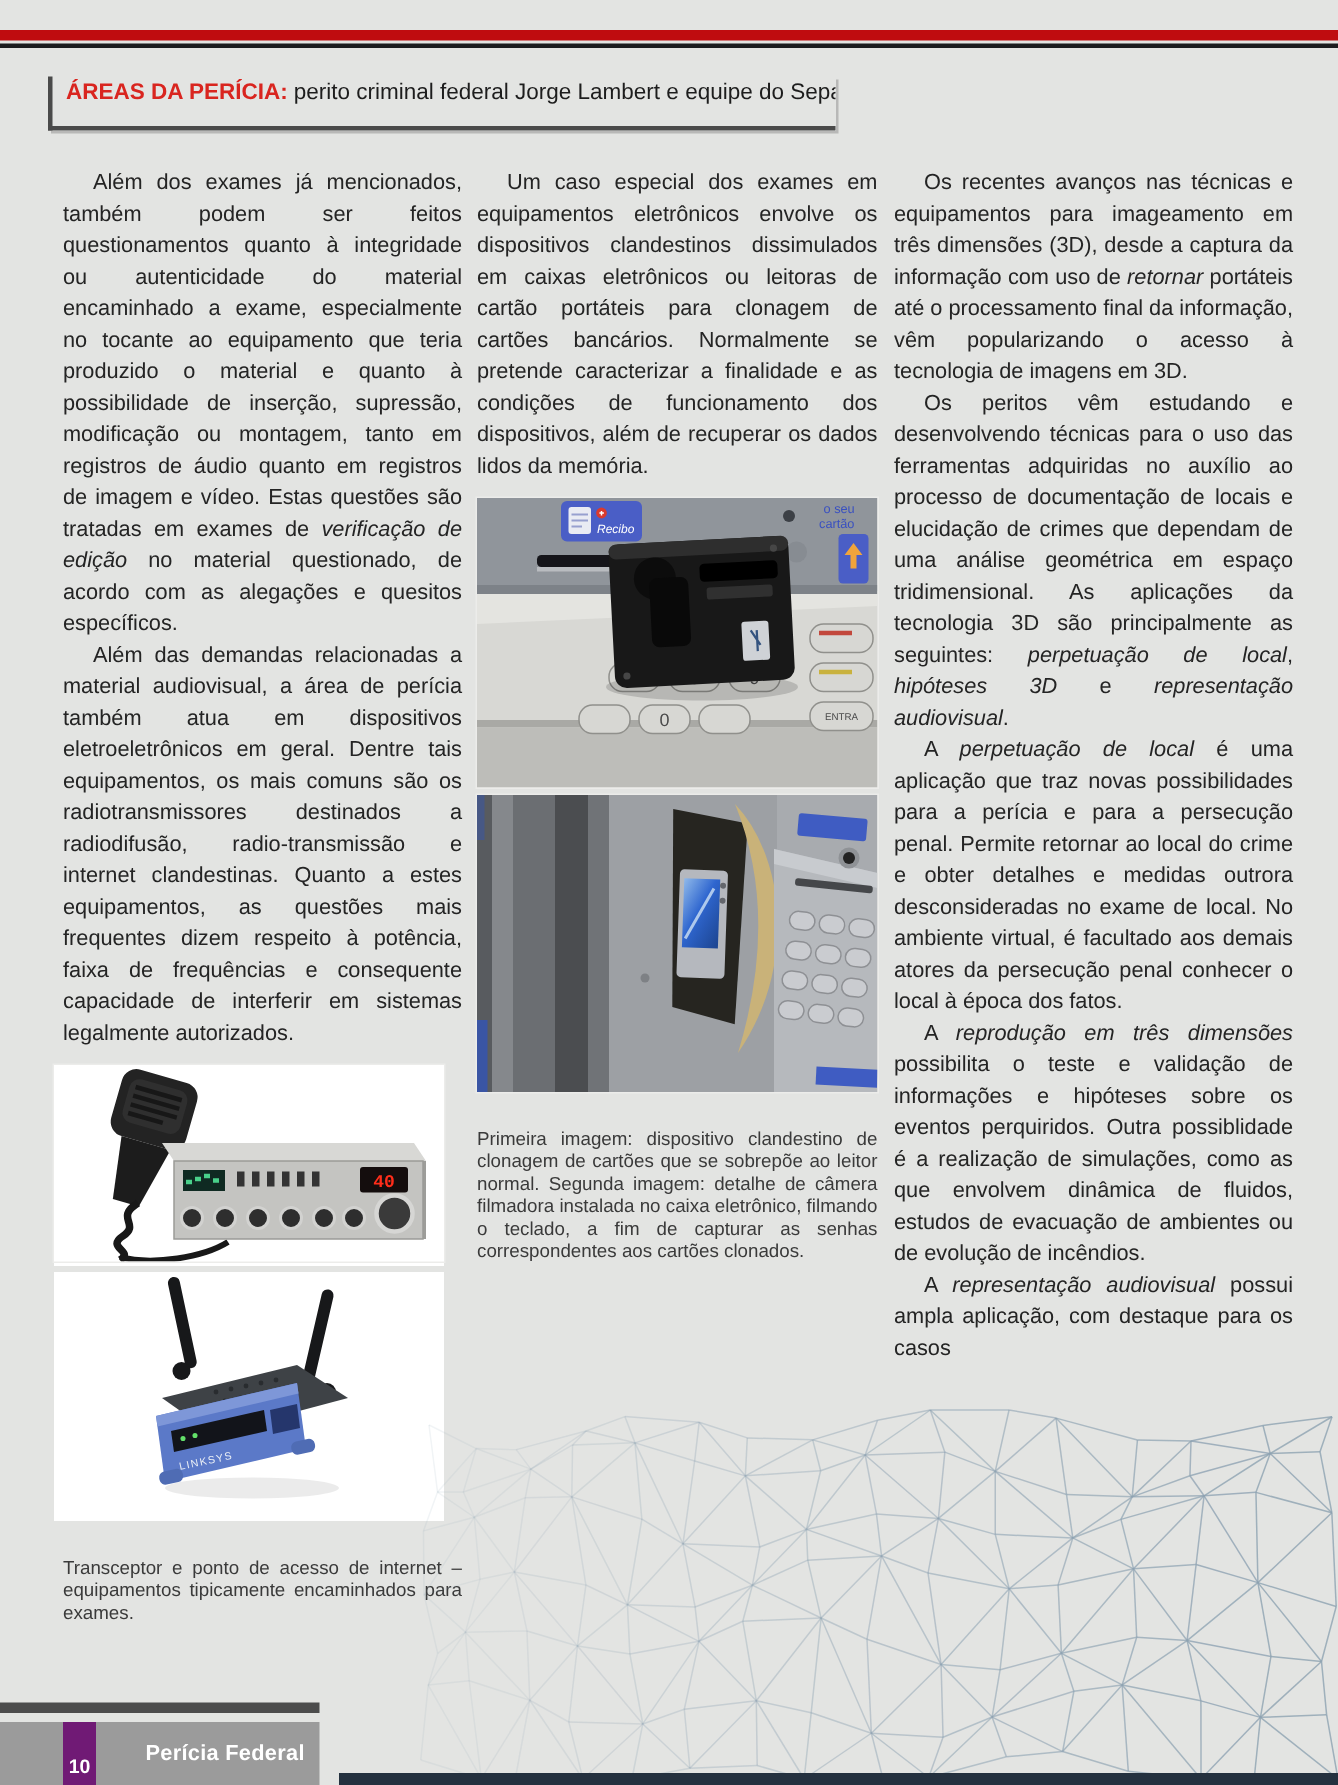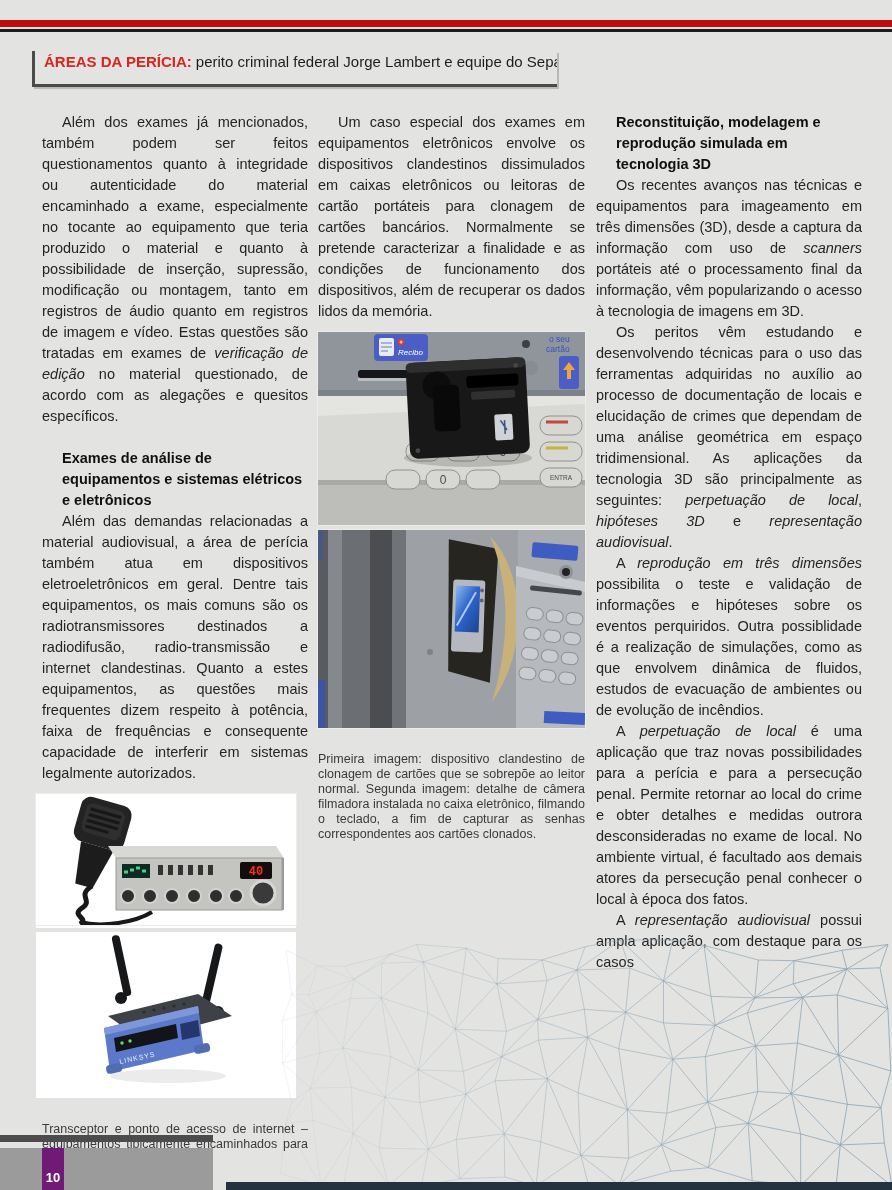--- a/index.html
+++ b/index.html
@@ -57,21 +57,20 @@
 
 <div class="red-stripe"></div>
 <div class="black-line"></div>
 
 <div class="kicker">
   <span class="kicker-label">ÁREAS DA PERÍCIA:</span><span>perito criminal federal Jorge Lambert e equipe do Sepael</span>
 </div>
 
 <div class="col" id="col-left">
   <p>Além dos exames já mencionados, também podem ser feitos questionamentos quanto à integridade ou autenticidade do material encaminhado a exame, especialmente no tocante ao equipamento que teria produzido o material e quanto à possibilidade de inserção, supressão, modificação ou montagem, tanto em registros de áudio quanto em registros de imagem e vídeo. Estas questões são tratadas em exames de <i>verificação de edição</i> no material questionado, de acordo com as alegações e quesitos específicos.</p>
-  <h3>Exames de análise de equipamentos e sistemas elétricos e eletrônicos</h3>
   <p>Além das demandas relacionadas a material audiovisual, a área de perícia também atua em dispositivos eletroeletrônicos em geral. Dentre tais equipamentos, os mais comuns são os radiotransmissores destinados a radiodifusão, radio-transmissão e internet clandestinas. Quanto a estes equipamentos, as questões mais frequentes dizem respeito à potência, faixa de frequências e consequente capacidade de interferir em sistemas legalmente autorizados.</p>
 
   <figure class="fig-left1">
     <svg class="photo" width="260" height="131" viewBox="0 0 260 131">
       <rect width="260" height="131" fill="#ffffff"></rect>
 
       <g transform="rotate(16 64 32)">
         <rect x="40" y="6" width="52" height="46" rx="10" fill="#232323"></rect>
         <rect x="46" y="12" width="40" height="30" rx="7" fill="#2f2f2f"></rect>
         <path d="M50 18 h32 M50 24 h32 M50 30 h32 M50 36 h24" stroke="#171717" stroke-width="3"></path>
@@ -287,25 +286,24 @@
         </g>
         <rect x="226" y="182" width="41" height="12" fill="#3f5cc2" transform="rotate(3 246 188)"></rect>
       </g>
     </svg>
   </figure>
 
   <figcaption class="caption">Primeira imagem: dispositivo clandestino de clonagem de cartões que se sobrepõe ao leitor normal. Segunda imagem: detalhe de câmera filmadora instalada no caixa eletrônico, filmando o teclado, a fim de capturar as senhas correspondentes aos cartões clonados.</figcaption>
 </div>
 
 <div class="col" id="col-right">
-  <h3 class="first">Reconstituição, modelagem e reprodução simulada em tecnologia 3D</h3>
-  <p>Os recentes avanços nas técnicas e equipamentos para imageamento em três dimensões (3D), desde a captura da informação com uso de <i>scanners</i> portáteis até o processamento final da informação, vêm popularizando o acesso à tecnologia de imagens em 3D.</p>
+  <p>Os recentes avanços nas técnicas e equipamentos para imageamento em três dimensões (3D), desde a captura da informação com uso de <i>retornar</i> portáteis até o processamento final da informação, vêm popularizando o acesso à tecnologia de imagens em 3D.</p>
   <p>Os peritos vêm estudando e desenvolvendo técnicas para o uso das ferramentas adquiridas no auxílio ao processo de documentação de locais e elucidação de crimes que dependam de uma análise geométrica em espaço tridimensional. As aplicações da tecnologia 3D são principalmente as seguintes: <i>perpetuação de local</i>, <i>hipóteses 3D</i> e <i>representação audiovisual</i>.</p>
+  <p>A <i>perpetuação de local</i> é uma aplicação que traz novas possibilidades para a perícia e para a persecução penal. Permite retornar ao local do crime e obter detalhes e medidas outrora desconsideradas no exame de local. No ambiente virtual, é facultado aos demais atores da persecução penal conhecer o local à época dos fatos.</p>
   <p>A <i>reprodução em três dimensões</i> possibilita o teste e validação de informações e hipóteses sobre os eventos perquiridos. Outra possiblidade é a realização de simulações, como as que envolvem dinâmica de fluidos, estudos de evacuação de ambientes ou de evolução de incêndios.</p>
-  <p>A <i>perpetuação de local</i> é uma aplicação que traz novas possibilidades para a perícia e para a persecução penal. Permite retornar ao local do crime e obter detalhes e medidas outrora desconsideradas no exame de local. No ambiente virtual, é facultado aos demais atores da persecução penal conhecer o local à época dos fatos.</p>
   <p>A <i>representação audiovisual</i> possui ampla aplicação, com destaque para os casos</p>
 </div>
 
 <svg id="mesh" viewBox="0 0 612 250">
     <line x1="6.0" y1="12.0" x2="37.5" y2="27.7" stroke-opacity="0.12"></line>
     <line x1="6.0" y1="12.0" x2="11.7" y2="56.7" stroke-opacity="0.12"></line>
     <line x1="37.5" y1="27.7" x2="11.7" y2="56.7" stroke-opacity="0.12"></line>
     <line x1="37.5" y1="27.7" x2="64.2" y2="28.4" stroke-opacity="0.13"></line>
     <line x1="37.5" y1="27.7" x2="28.9" y2="56.7" stroke-opacity="0.12"></line>
     <line x1="37.5" y1="27.7" x2="73.9" y2="41.4" stroke-opacity="0.13"></line>
@@ -592,14 +590,15 @@
     <line x1="390.9" y1="233.2" x2="428.4" y2="229.7" stroke-opacity="0.61"></line>
     <line x1="428.4" y1="229.7" x2="472.2" y2="242.8" stroke-opacity="0.66"></line>
     <line x1="472.2" y1="242.8" x2="520.7" y2="248.0" stroke-opacity="0.72"></line>
     <line x1="520.7" y1="248.0" x2="556.1" y2="248.0" stroke-opacity="0.78"></line>
     <line x1="556.1" y1="248.0" x2="612.0" y2="248.0" stroke-opacity="0.80"></line>
   </svg>
 
 <div class="footer-darkbar"></div>
 <div class="footer-bar">
   <div class="footer-pagenum">10</div>
+  <div class="footer-title">Perícia Federal</div>
 </div>
 <div class="navy-bar"></div>
 
 </body></html>

